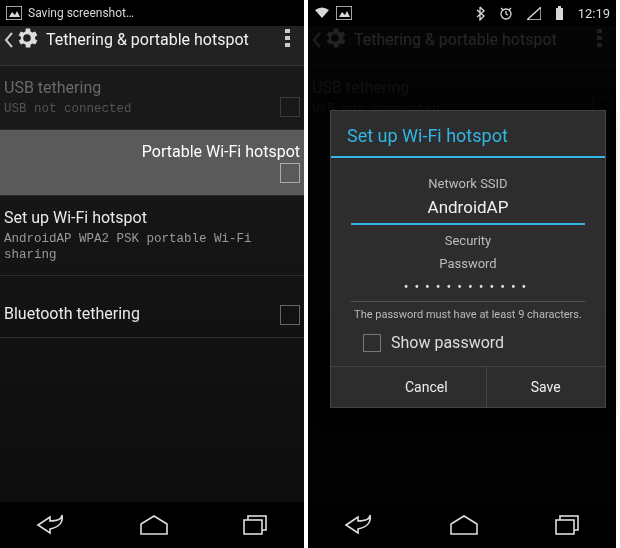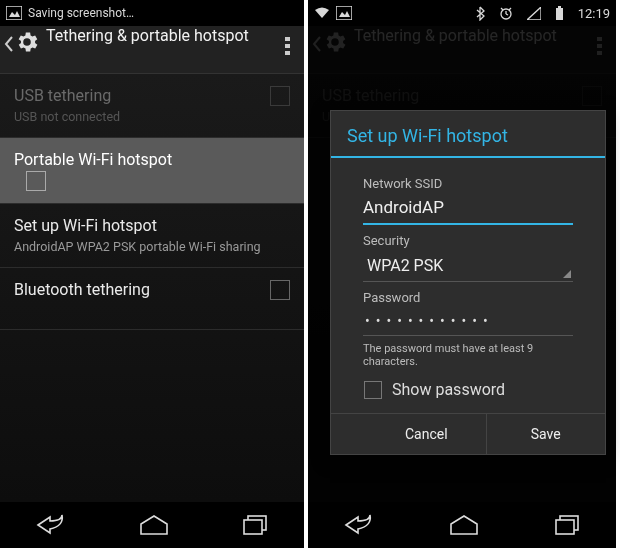--- a/index.html
+++ b/index.html
@@ -22,47 +22,47 @@
     background: #000;
     display: flex; align-items: center;
     padding: 0 6px;
     font-size: 12px;
     color: #d8d8d8;
   }
   .statusbar .sb-left { display: flex; align-items: center; gap: 6px; }
   .statusbar .sb-right { margin-left: auto; display: flex; align-items: center; gap: 14px; }
   .statusbar svg { display: block; }
   .actionbar {
-    height: 48px;
+    height: 40px;
     background: #222;
-    display: flex; 
+    display: flex; align-items: center;
     padding: 0 4px 12px 4px;
     border-bottom: 1px solid #333;
   }
   .actionbar .back-wrap { display: flex; align-items: center; }
   .actionbar .gear { margin: 0 6px 0 0; }
   .actionbar .title {
     font-size: 16px; color: #f2f2f2; font-weight: 400;
     flex: 1; white-space: nowrap; overflow: hidden; text-overflow: ellipsis;
   }
   .actionbar .overflow { padding: 10px 10px; }
   .content {
     flex: 1;
     background: linear-gradient(#1a1a1a, #0d0d0d);
     overflow: hidden;
   }
   .row {
-    padding: 12px 14px;
+    padding: 12px 4px;
     border-bottom: 1px solid #2c2c2c;
-    display: flex; align-items: flex-start;
+    display: flex; align-items: flex-end;
     min-height: 62px;
   }
   .row .labels { flex: 1; }
   .row .primary { font-size: 16px; color: #eaeaea; line-height: 1.3; }
-  .row .secondary { font-size: 12.5px; color: #9a9a9a; line-height: 1.3; margin-top: 2px;}
+  .row .secondary { font-size: 12.5px; color: #9a9a9a; line-height: 1.3; margin-top: 2px; font-family: Liberation Mono, monospace;}
   .row.disabled .primary { color: #6a6a6a; }
   .row.disabled .secondary { color: #555; }
   .row .checkbox {
     width: 20px; height: 20px;
     border: 1px solid #666;
     background: transparent;
     margin-left: 12px;
   }
   .row.disabled .checkbox { border-color: #3a3a3a; }
   .row.highlight {
@@ -94,21 +94,21 @@
     color: #ddd;
   }
   .dialog .dlg-title {
     color: #33b5e5;
     font-size: 18px;
     padding: 14px 16px 10px;
   }
   .dialog .divider {
     height: 2px; background: #33b5e5; margin: 0;
   }
-  .dialog .body { padding: 10px 32px 8px; }
+  .dialog .body { padding: 10px 20px 8px; text-align: center; }
   .field-label { font-size: 13px; color: #bcbcbc; margin-top: 8px; }
   .input-line {
     font-size: 17px; color: #f0f0f0;
     padding: 4px 0 6px;
     border-bottom: 2px solid #33b5e5;
     margin-top: 2px;
   }
   .select-line {
     font-size: 16px; color: #eee;
     padding: 6px 4px 6px 4px;
@@ -121,21 +121,21 @@
     width: 0; height: 0;
     border-left: 8px solid transparent;
     border-bottom: 8px solid #888;
   }
   .pwd-line {
     font-size: 14px; letter-spacing: 6px; color: #ddd;
     padding: 6px 2px; border-bottom: 1px solid #555;
     margin-top: 2px;
   }
   .hint { font-size: 11px; color: #bbb; margin-top: 6px; }
-  .show-pwd { display: flex; align-items: center; margin: 12px 1px 6px; }
+  .show-pwd { display: flex; align-items: center; margin: 12px 12px 6px; }
   .show-pwd .cb { width: 18px; height: 18px; border: 1px solid #777; margin-right: 10px; }
   .dlg-buttons {
     display: flex; border-top: 1px solid #444; padding-left: 36px;
   }
   .dlg-buttons .btn {
     flex: 1; text-align: center; padding: 12px 0;
     font-size: 14px; color: #eee;
   }
   .dlg-buttons .btn:first-child { border-right: 1px solid #444; }
 </style>
@@ -303,24 +303,20 @@
   <div class="scrim"></div>
 
   <div class="dialog">
     <div class="dlg-title">Set up Wi-Fi hotspot</div>
     <div class="divider"></div>
     <div class="body">
       <div class="field-label">Network SSID</div>
       <div class="input-line">AndroidAP</div>
 
       <div class="field-label">Security</div>
-      <div class="select-line">
-        <span>WPA2 PSK</span>
-        <span class="spinner-tri"></span>
-      </div>
 
       <div class="field-label">Password</div>
       <div class="pwd-line">••••••••••••</div>
       <div class="hint">The password must have at least 9 characters.</div>
 
       <div class="show-pwd">
         <div class="cb"></div>
         <span>Show password</span>
       </div>
     </div>

